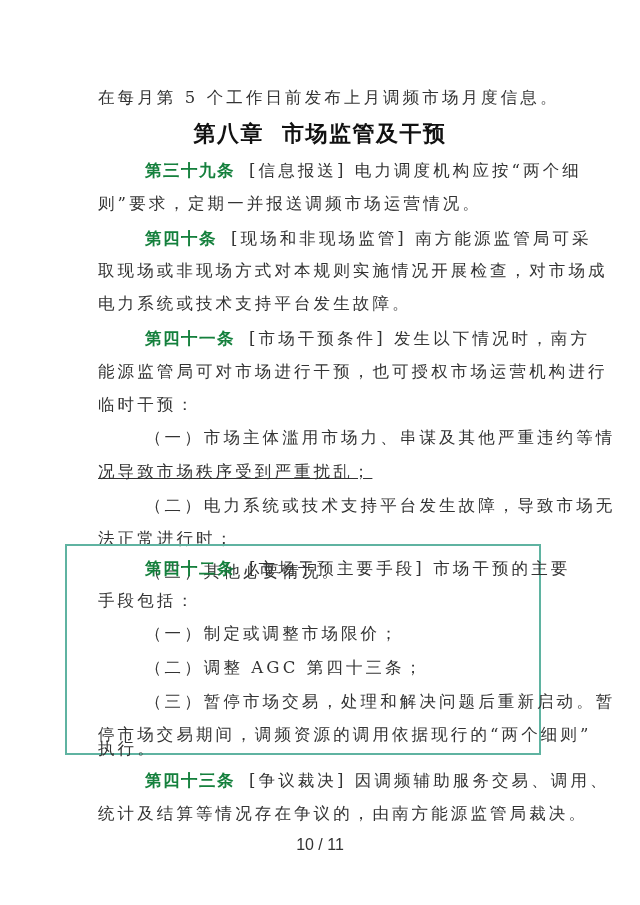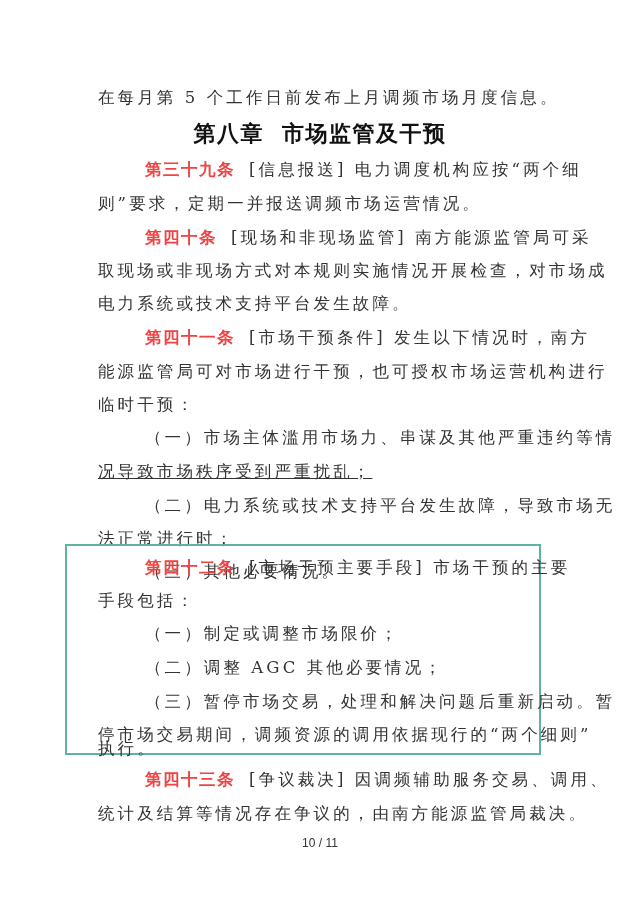--- a/index.html
+++ b/index.html
@@ -10,30 +10,30 @@
   }
   .page { position: absolute; left: 0; top: 0; width: 640px; height: 905px; }
   .line {
     position: absolute; left: 98px; width: 450px;
     font-size: 16.5px; line-height: 24px; white-space: nowrap;
     letter-spacing: 3.1px;
   }
   .indent { left: 145px; }
   .center { left: 0; width: 640px; text-align: center; letter-spacing: 1px; }
   .bold { font-family: "DejaVu Sans", "Liberation Sans", sans-serif; font-weight: bold; color: #111; letter-spacing: 1.5px; }
-  .art-label { font-family: Liberation Mono, monospace; font-weight: bold; color: #ef4444; letter-spacing: 1.5px; margin-right: 14px; }
+  .art-label { font-family: Liberation Sans, sans-serif; font-weight: bold; color: #15803d; letter-spacing: 1.5px; margin-right: 14px; }
   .chapter { font-size: 22px; }
   .chapter .gap { display: inline-block; width: 18px; }
   .box {
     position: absolute; left: 65px; top: 544px; width: 476px; height: 211px;
     border: 2px solid #5fb3a1; box-sizing: border-box;
   }
   .pagenum {
     position: absolute; left: 0; width: 640px; top: 836px; text-align: center;
-    font-family: "Liberation Sans", "DejaVu Sans", sans-serif; font-size: 12px; color: #333;
+    font-family: "Liberation Sans", "DejaVu Sans", sans-serif; font-size: 16px; color: #333;
   }
 </style>
 </head>
 <body>
 
 <div class="page">
 
   <div class="line" style="top:86px;">在每月第 5 个工作日前发布上月调频市场月度信息。</div>
 
   <div class="line center bold chapter" style="top:122px;">
@@ -62,21 +62,21 @@
   <div class="line" style="top:527px;">法正常进行时；</div>
   <div class="line indent" style="top:560px;">（三）其他必要情况。</div>
 
   <div class="box"></div>
 
   <div class="line indent" style="top:556px;">
     <span class="art-label">第四十二条</span><span>[市场干预主要手段] 市场干预的主要</span>
   </div>
   <div class="line" style="top:589px;">手段包括：</div>
   <div class="line indent" style="top:622px;">（一）制定或调整市场限价；</div>
-  <div class="line indent" style="top:656px;">（二）调整 AGC 其他必要情况；</div>
+  <div class="line indent" style="top:656px;">（二）调整 AGC 第四十三条；</div>
   <div class="line indent" style="top:690px;">（三）暂停市场交易，处理和解决问题后重新启动。暂</div>
   <div class="line" style="top:723px;">停市场交易期间，调频资源的调用依据现行的“两个细则”</div>
   <div class="line" style="top:737px;">执行。</div>
 
   <div class="line indent" style="top:768px;">
     <span class="art-label">第四十三条</span><span>[争议裁决] 因调频辅助服务交易、调用、</span>
   </div>
   <div class="line" style="top:802px;">统计及结算等情况存在争议的，由南方能源监管局裁决。</div>
 
   <div class="pagenum">10 / 11</div>

